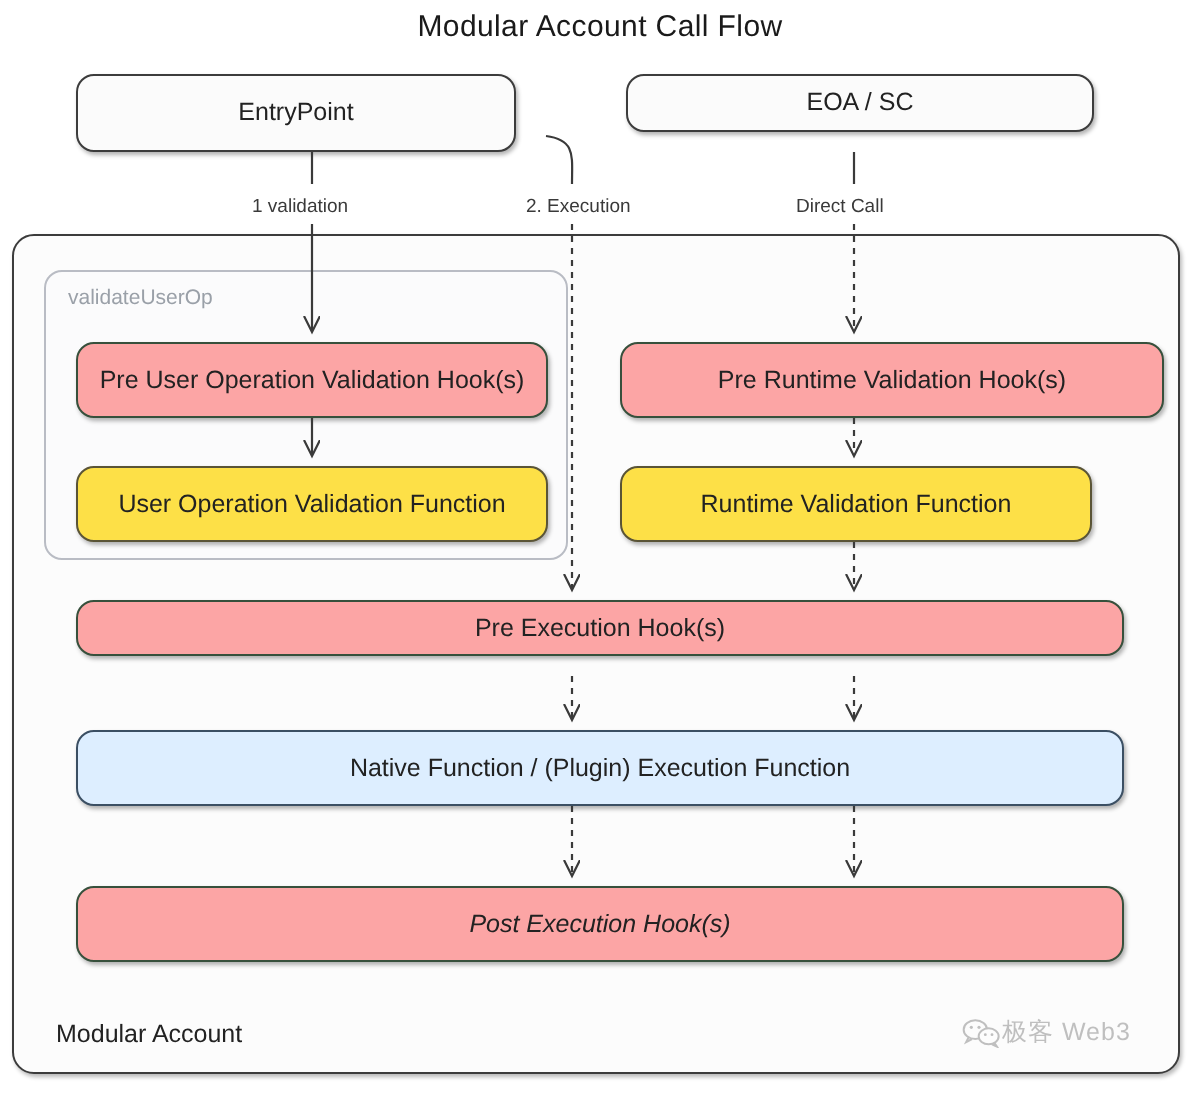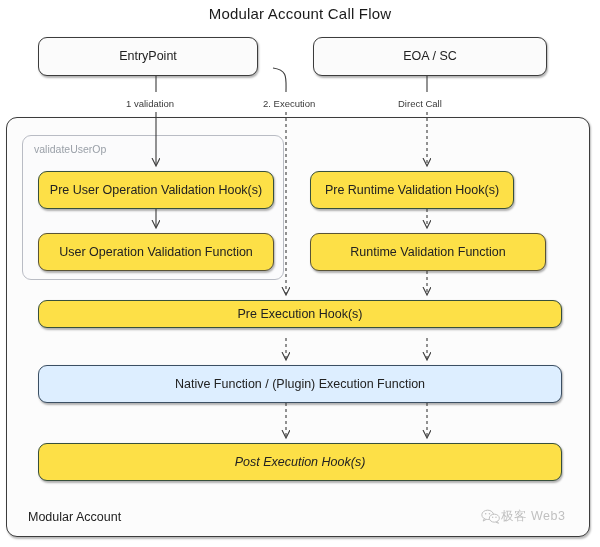--- a/index.html
+++ b/index.html
@@ -31,21 +31,21 @@
   .node {
     position: absolute;
     display: flex; align-items: center; justify-content: center;
     font-size: 12.5px; color: #222; text-align: center;
     border: 1.2px solid #3c3c3c;
     border-radius: 9px;
     box-shadow: 1px 1.5px 2px rgba(0,0,0,0.30);
     background: #fbfbfb;
     line-height: 1.15;
   }
-  .node.green  { background: #fde047; border-color: #37503c; }
+  .node.green  { background: #fca5a5; border-color: #37503c; }
   .node.yellow { background: #fde047; border-color: #5a5436; }
   .node.blue   { background: #ddeeff; border-color: #3b4f63; }
 
   .container {
     position: absolute;
     border: 1.2px solid #3c3c3c;
     border-radius: 11px;
     background: #fcfcfc;
     box-shadow: 1px 1.5px 2px rgba(0,0,0,0.28);
   }
@@ -85,40 +85,40 @@
 <body>
 
 <div id="stage">
 
   <div class="title">Modular Account Call Flow</div>
 
   <div class="node hatch" style="left:38px; top:37px; width:220px; height:39px;">
     <span>EntryPoint</span>
   </div>
 
-  <div class="node hatch" style="left:313px; top:37px; width:234px; height:39px;">
+  <div class="node hatch" style="left:313px; top:37px; width:234px; height:29px;">
     <span>EOA / SC</span>
   </div>
 
   <div class="container hatch" style="left:6px; top:117px; width:584px; height:420px;"></div>
 
   <div class="container-label" style="left:28px; top:510px;">Modular Account</div>
 
   <div class="subgroup hatch" style="left:22px; top:135px; width:262px; height:145px;"></div>
   <div class="subgroup-label" style="left:34px; top:143px;">validateUserOp</div>
 
   <div class="node green" style="left:38px; top:171px; width:236px; height:38px;">
     <span>Pre User Operation Validation Hook(s)</span>
   </div>
 
   <div class="node yellow" style="left:38px; top:233px; width:236px; height:38px;">
     <span>User Operation Validation Function</span>
   </div>
 
-  <div class="node green" style="left:310px; top:171px; width:204px; height:38px;">
+  <div class="node green" style="left:310px; top:171px; width:272px; height:38px;">
     <span>Pre Runtime Validation Hook(s)</span>
   </div>
 
   <div class="node yellow" style="left:310px; top:233px; width:236px; height:38px;">
     <span>Runtime Validation Function</span>
   </div>
 
   <div class="node green" style="left:38px; top:300px; width:524px; height:28px;">
     <span>Pre Execution Hook(s)</span>
   </div>

